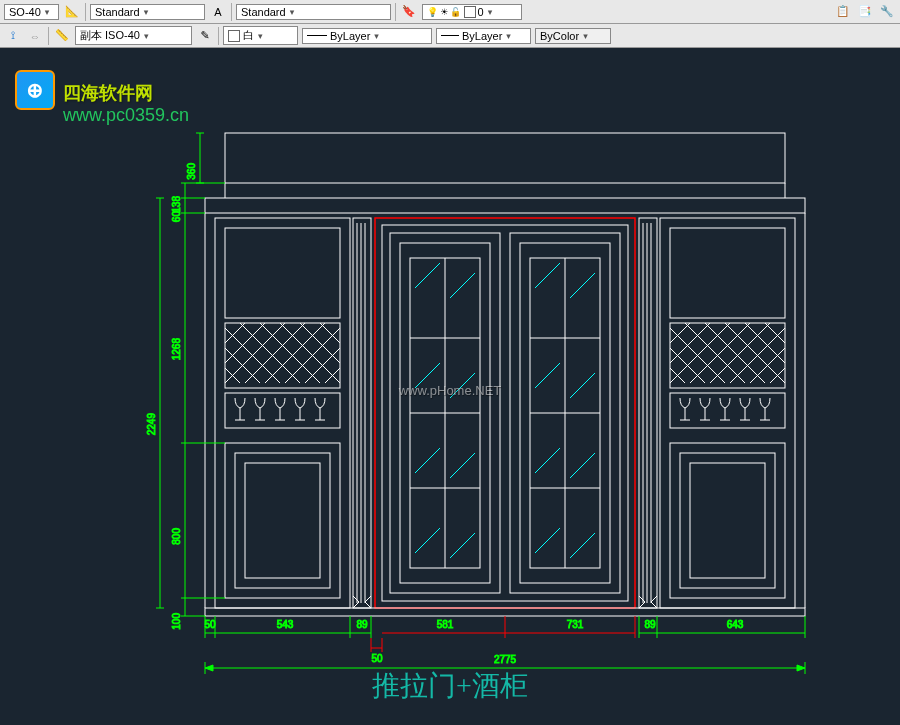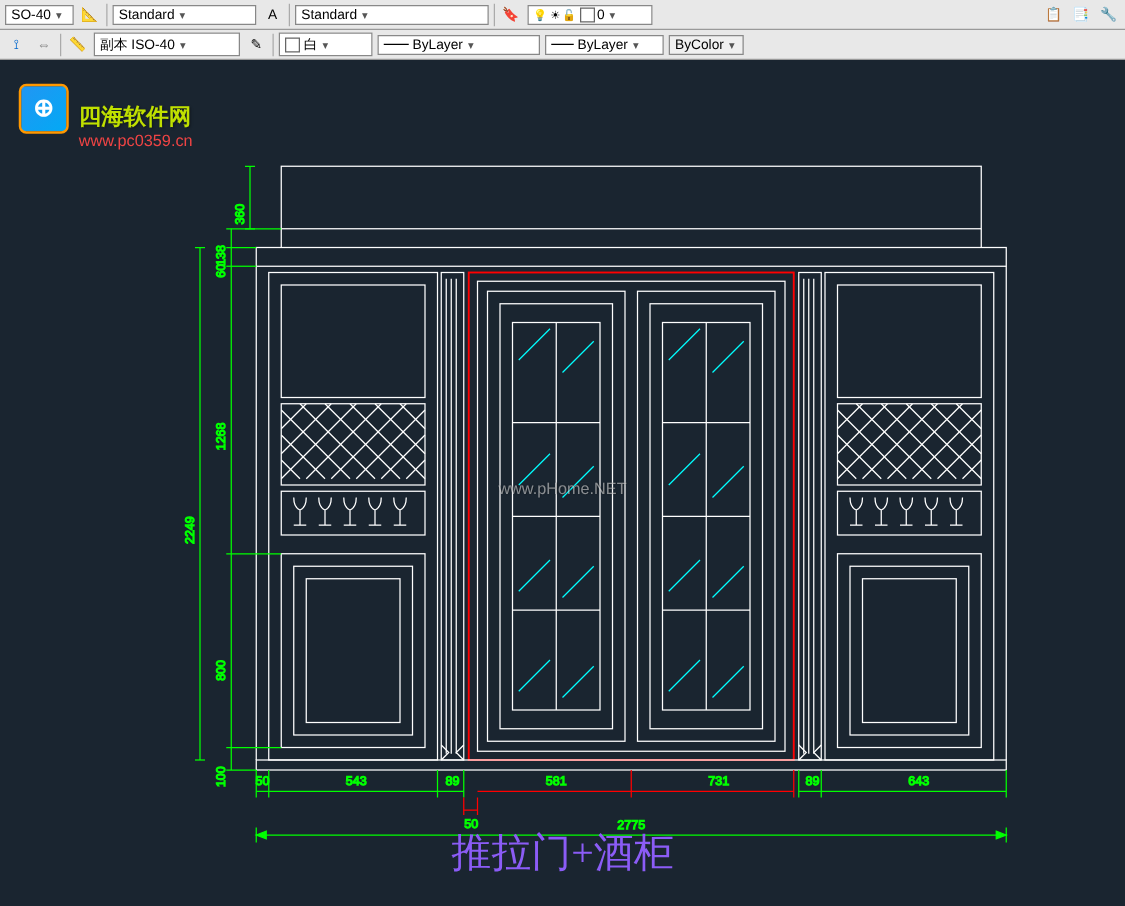--- a/index.html
+++ b/index.html
@@ -94,22 +94,22 @@
       font-weight: bold;
     }
     .watermark-text-cn {
       color: #c0e000;
       font-size: 18px;
       font-weight: bold;
       text-shadow: 1px 1px 2px rgba(0,0,0,0.4);
       margin-top: 28px;
     }
     .watermark-url {
-      color: #ef4444;
-      font-size: 13px;
+      color: #22c55e;
+      font-size: 18px;
       font-family: Arial, sans-serif;
     }
     .watermark-center {
       position: absolute;
       left: 50%;
       top: 335px;
       transform: translateX(-50%);
       color: rgba(255,255,255,0.5);
       font-size: 13px;
       font-family: Arial, sans-serif;
@@ -122,22 +122,22 @@
       top: 0;
       left: 0;
       width: 900px;
       height: 677px;
     }
     .drawing-title {
       position: absolute;
       left: 50%;
       bottom: 20px;
       transform: translateX(-50%);
-      color: #8b5cf6;
-      font-size: 32px;
+      color: #14b8a6;
+      font-size: 28px;
       font-family: "SimSun", "Microsoft YaHei", serif;
     }
     .dim-text {
       fill: #00ff00;
       font-size: 10px;
       font-family: Arial;
     }
     .dim-text-r {
       fill: #ff0000;
       font-size: 10px;
@@ -207,21 +207,21 @@
     </span>
     <span class="dropdown-arrow">▾</span>
   </div>
   <div class="dropdown" style="width:95px">
     <span style="display:flex;align-items:center;gap:3px">
       <span style="width:18px;height:1px;background:#000"></span>
       <span>ByLayer</span>
     </span>
     <span class="dropdown-arrow">▾</span>
   </div>
-  <div class="dropdown" style="width:60px;background:#f0f0f0">
+  <div class="dropdown" style="width:76px;background:#f0f0f0">
     <span>ByColor</span>
     <span class="dropdown-arrow">▾</span>
   </div>
 </div>
 
 <div class="canvas">
 
   <div class="watermark-top">
     <div class="watermark-logo">⊕</div>
     <div>

